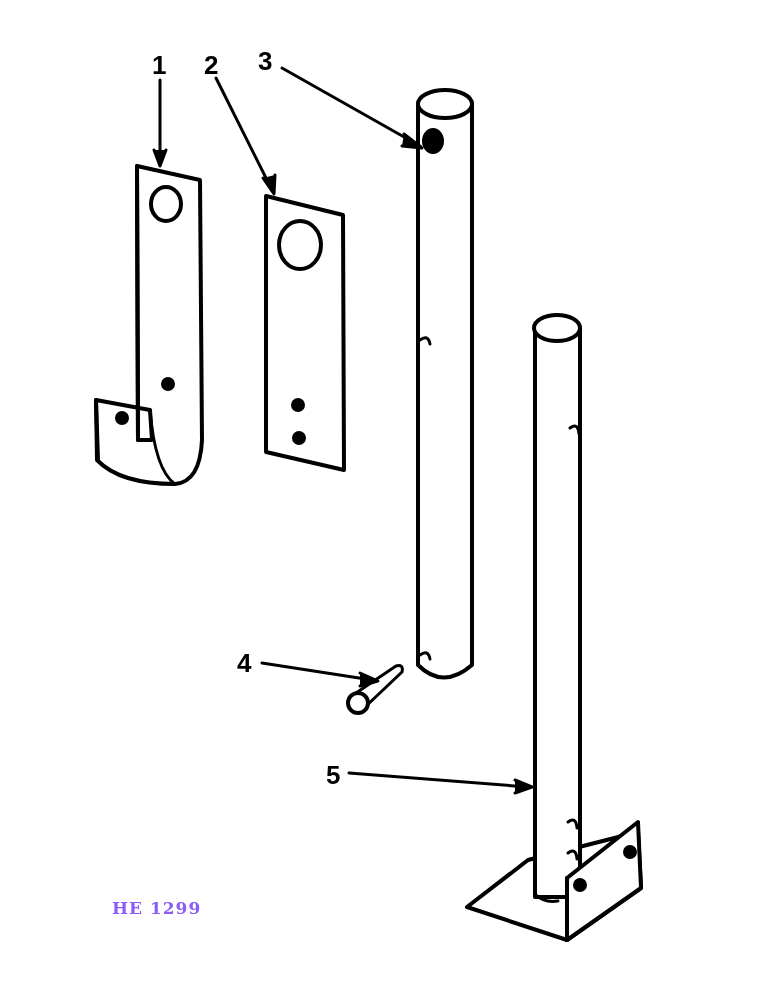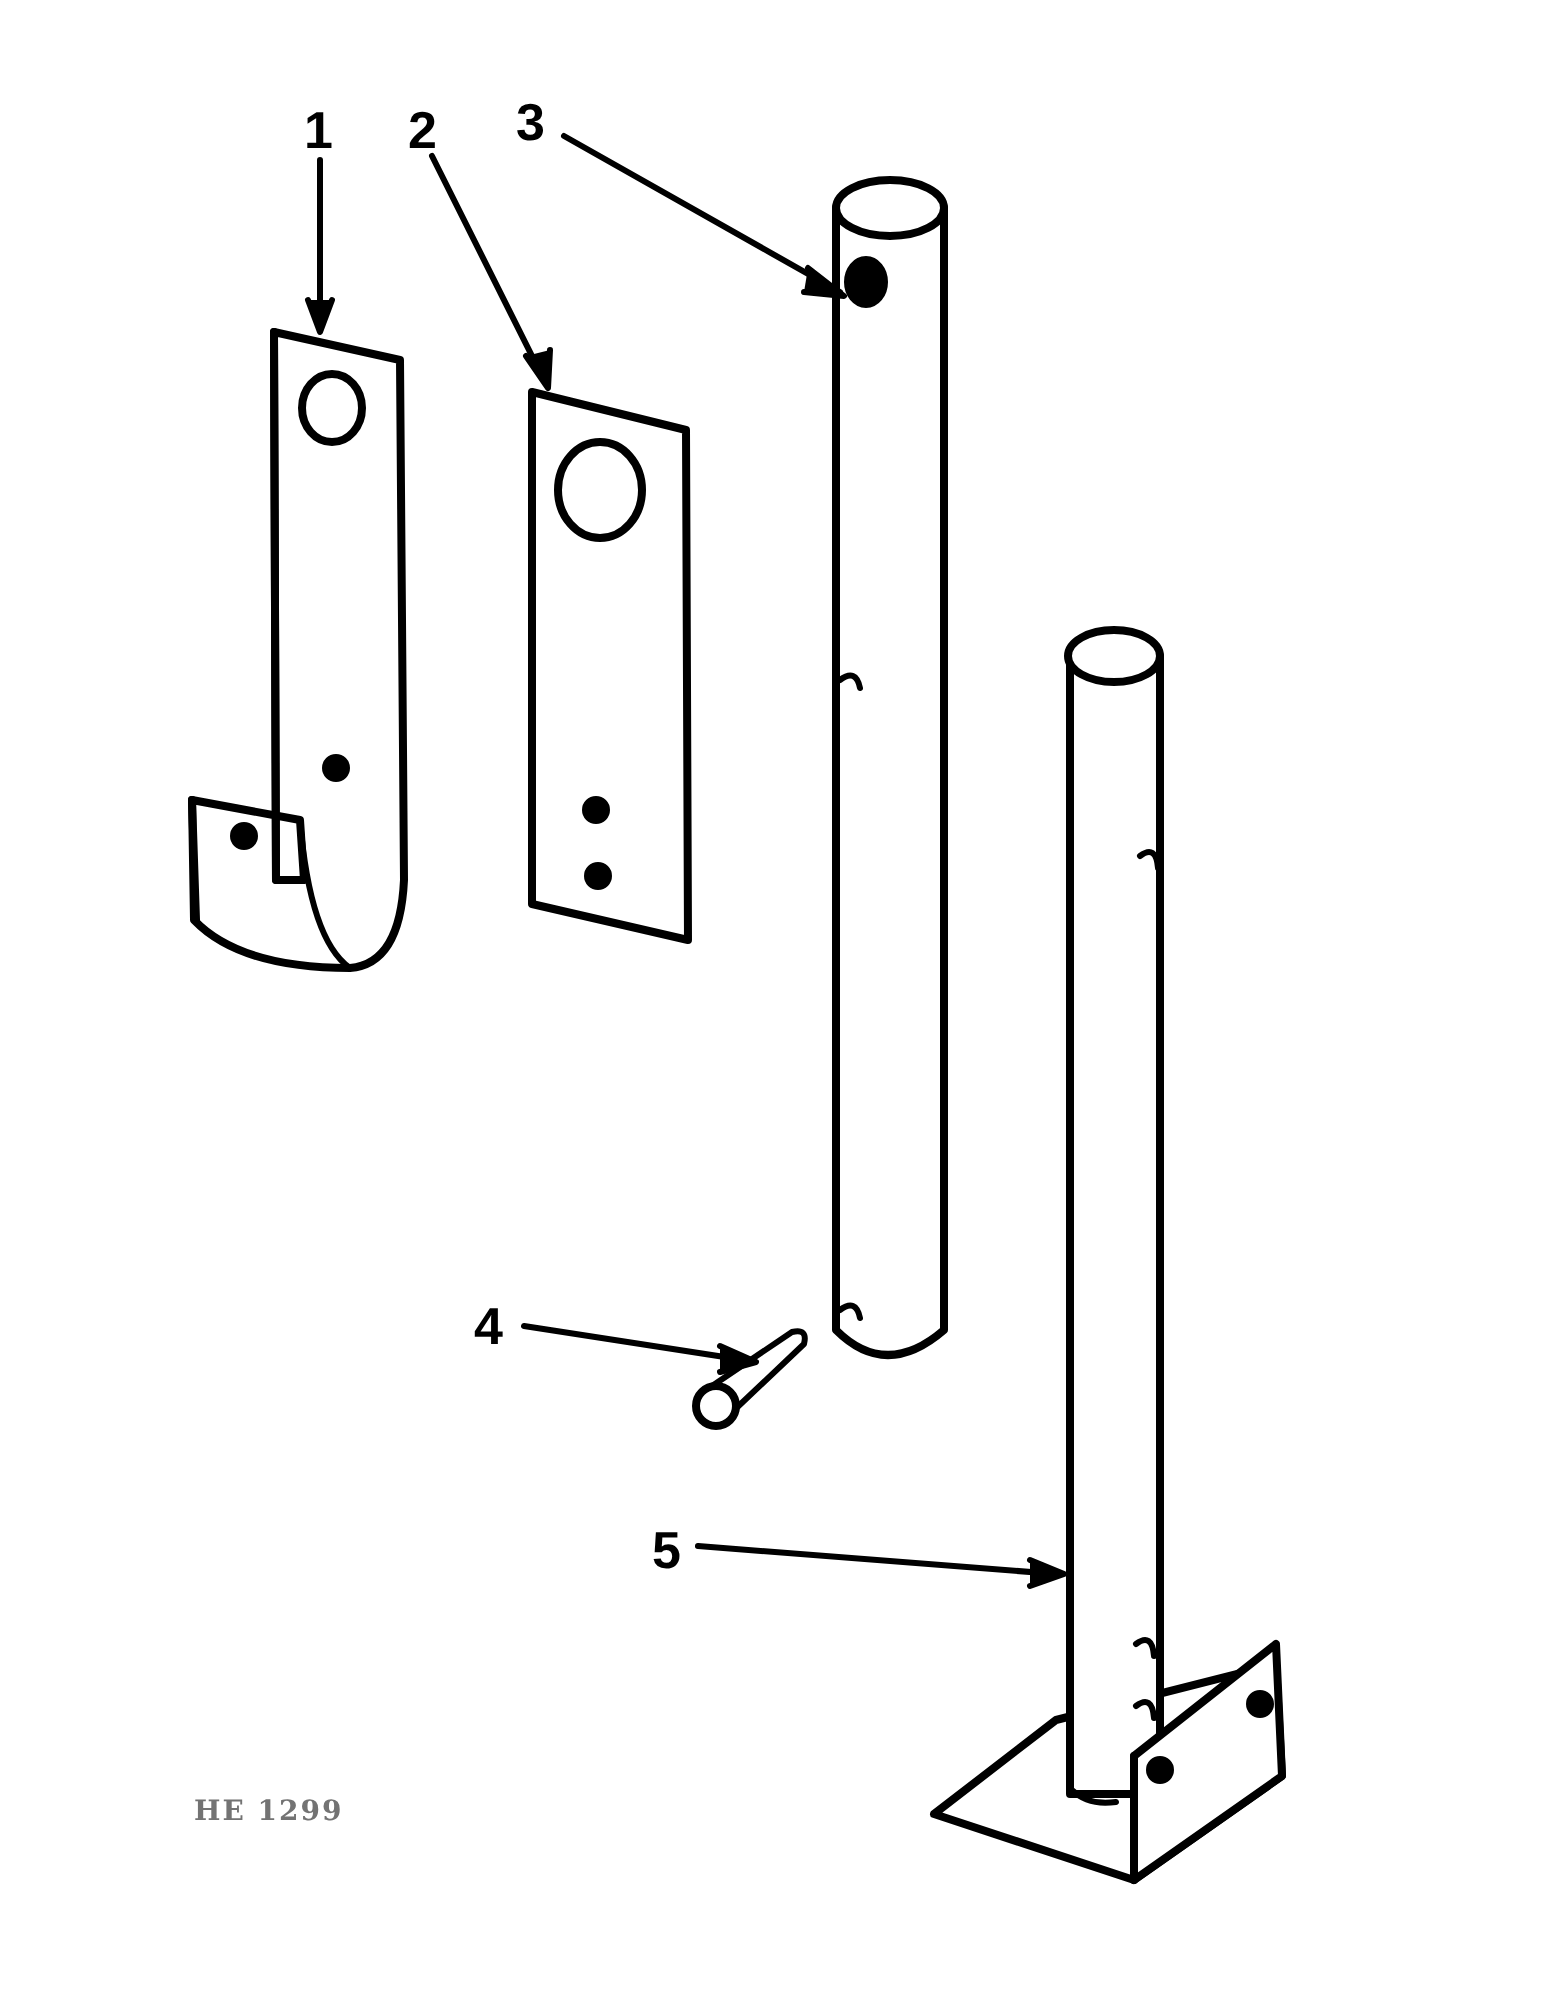--- a/index.html
+++ b/index.html
@@ -1,19 +1,19 @@
 <!DOCTYPE html>
 <html><head>
 <meta charset="utf-8">
 <style>
   html, body { margin: 0; padding: 0; background: #ffffff; }
   body { width: 772px; height: 1000px; position: relative; overflow: hidden; font-family: "Liberation Sans", sans-serif; }
   #diagram { position: absolute; left: 0; top: 0; width: 772px; height: 1000px; }
   .callout-label { position: absolute; font-family: "Liberation Sans", sans-serif; font-weight: bold; font-size: 26px; color: #000; line-height: 1; }
-  .fig-code { position: absolute; left: 97px; top: 898px; font-family: "DejaVu Serif", serif; font-weight: bold; font-size: 14px; color: #737373; letter-spacing: 1px; }
+  .fig-code { position: absolute; left: 112px; top: 898px; font-family: "DejaVu Serif", serif; font-weight: bold; font-size: 17px; color: #8b5cf6; letter-spacing: 1px; }
 </style>
 </head>
 <body>
 
 <svg id="diagram" viewBox="0 0 772 1000" xmlns="http://www.w3.org/2000/svg">
   <g fill="none" stroke="#000" stroke-width="4" stroke-linejoin="round" stroke-linecap="round">
 
     <g>
       <path d="M137 166 L200 180 L202 440 Q200 482 175 484 Q120 484 97 460 L96 400 L150 410 L152 440 L138 440 Z" fill="#fff"></path>
       <path d="M137 166 L138 440"></path>

